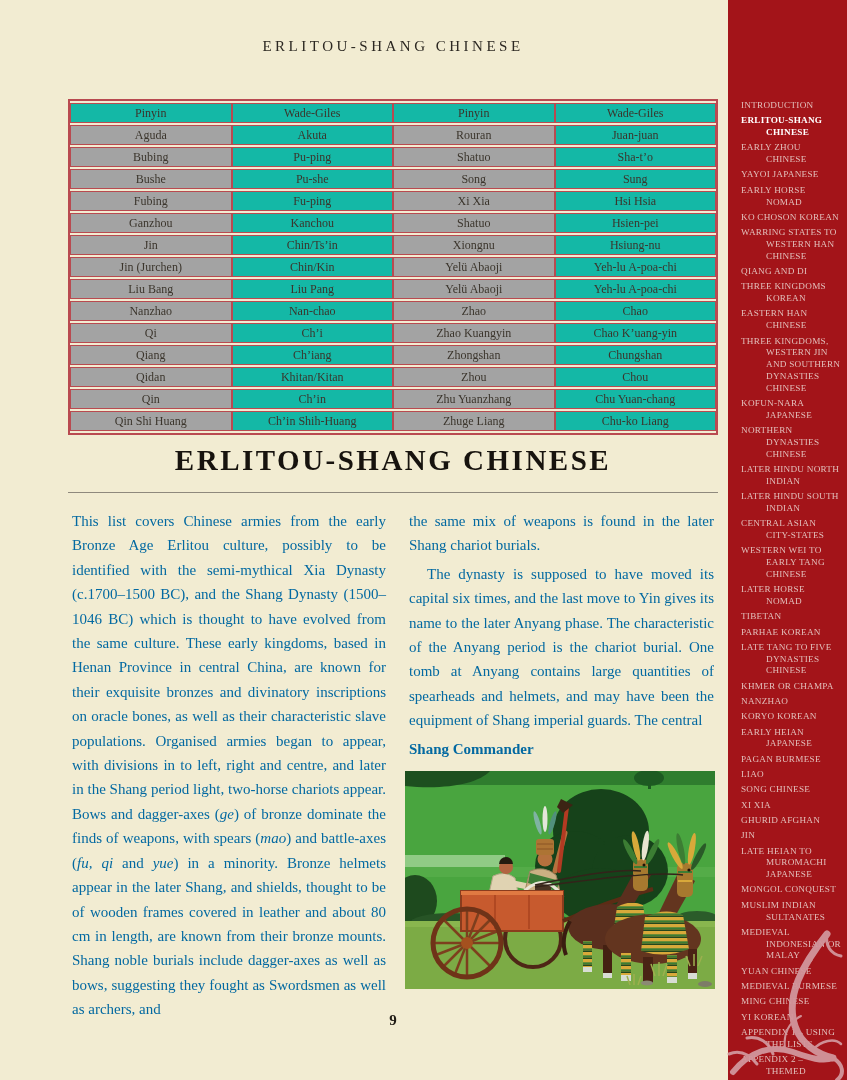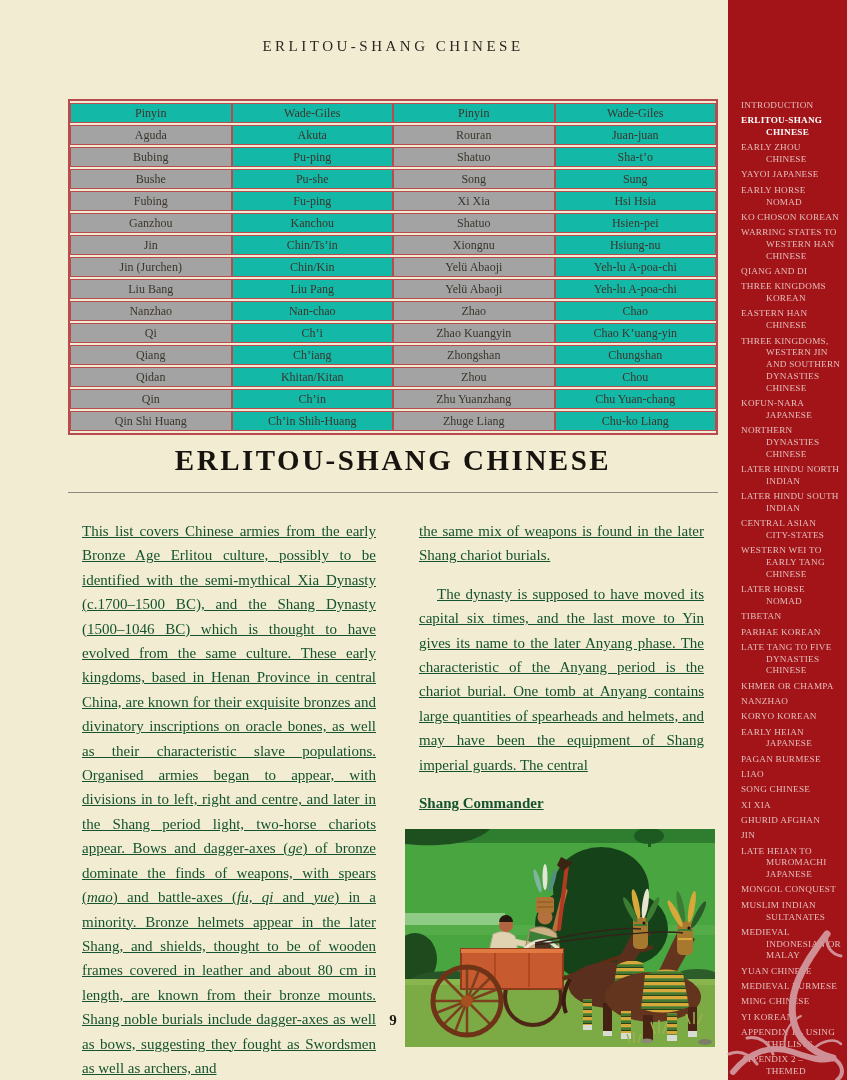--- a/index.html
+++ b/index.html
@@ -46,21 +46,21 @@
     position:absolute;top:444px;left:68px;width:650px;text-align:center;
     font-size:29px;font-weight:bold;letter-spacing:2.5px;color:#17130e;
   }
   .title-rule{
     position:absolute;top:492px;left:68px;width:650px;height:1px;
     background:#8f897d;
   }
   .col-left{position:absolute;top:505px;left:68px;width:322px;}
   .col-right{position:absolute;top:505px;left:405px;width:313px;}
   .col-left p,.col-right p{
-    margin:14px;font-size:15px;line-height:24.4px;text-align:justify;color:#14532d;text-decoration:underline;
+    margin:4px;font-size:15px;line-height:24.4px;text-align:justify;color:#0369a1;
   }
   .col-right p.indent{text-indent:18px;}
   .photo-caption{
     margin:19px 0 0 0;font-size:14.5px;font-weight:bold;color:#1c1812;
   }
   .photo{
     display:block;margin-top:10px;width:310px;height:218px;
   }
   
   .page-number{

